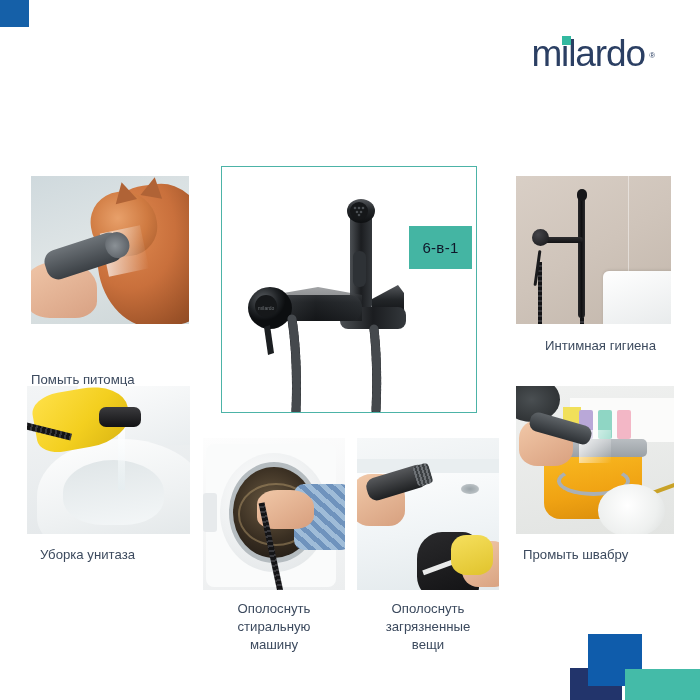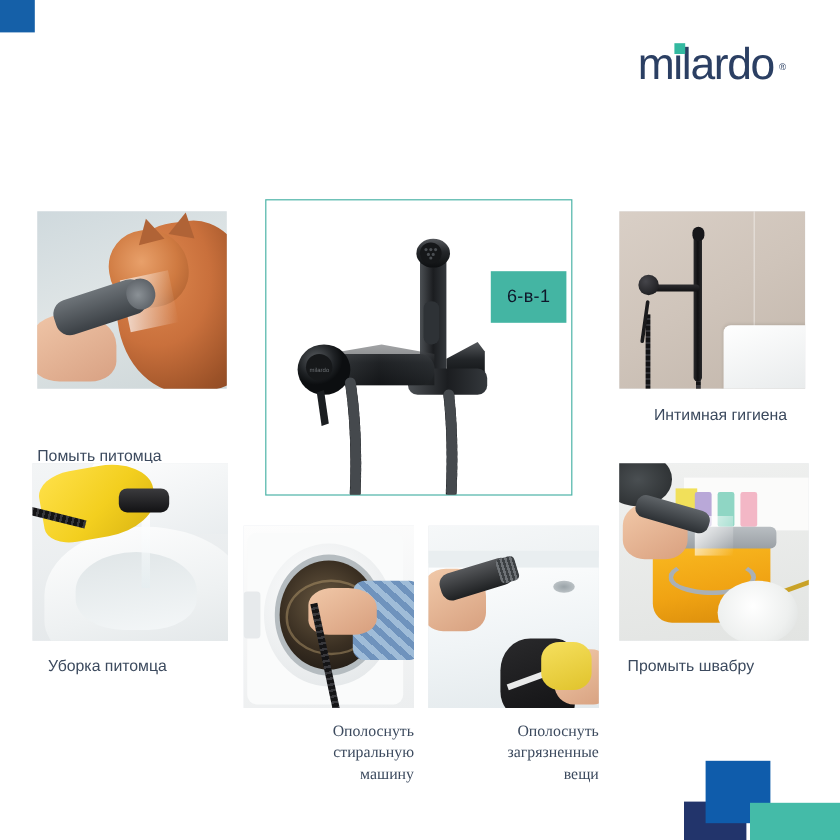--- a/index.html
+++ b/index.html
@@ -43,21 +43,21 @@
   }
 
   
   .tile { position:absolute; overflow:hidden; background:#e9ecef; }
   .tile .scene { position:absolute; inset:0; }
 
   .caption {
     position:absolute; color:#3c4a5e; font-size:13.2px;
     line-height:18px; white-space:pre-line;
   }
-  .caption.center { text-align:right;font-family:Liberation Serif, serif; }
+  .caption.center { text-align:center; }
 
   
   #tile-pet       { left:31px;  top:176px; width:158px; height:148px; }
   #cap-pet        { left:31px;  top:355px; width:200px;margin-top:16px; }
   #tile-intimate  { left:516px; top:176px; width:155px; height:148px; }
   #cap-intimate   { left:545px; top:337px; width:200px; }
   #tile-toilet    { left:27px;  top:386px; width:163px; height:148px; }
   #cap-toilet     { left:40px;  top:546px; width:200px; }
   #tile-mop       { left:516px; top:386px; width:158px; height:148px; }
   #cap-mop        { left:523px; top:546px; width:200px; }
@@ -405,21 +405,21 @@
     <div class="toi-bg"></div>
     <div class="toi-lid"></div>
     <div class="toi-bowl"></div>
     <div class="toi-inner"></div>
     <div class="toi-stream"></div>
     <div class="toi-glove"></div>
     <div class="toi-nozzle"></div>
     <div class="toi-hose"></div>
   </div>
 </div>
-<div class="caption" id="cap-toilet">Уборка питомца</div>
+<div class="caption" id="cap-toilet">Уборка унитаза</div>
 
 <div class="tile" id="tile-mop">
   <div class="scene">
     <div class="mop-bg"></div>
     <div class="mop-shelf"></div>
     <div class="mop-cloth"></div>
     <div class="mop-b1"></div>
       <div class="mop-b2"></div>
       <div class="mop-b3"></div>
     <div class="mop-pan"></div>

